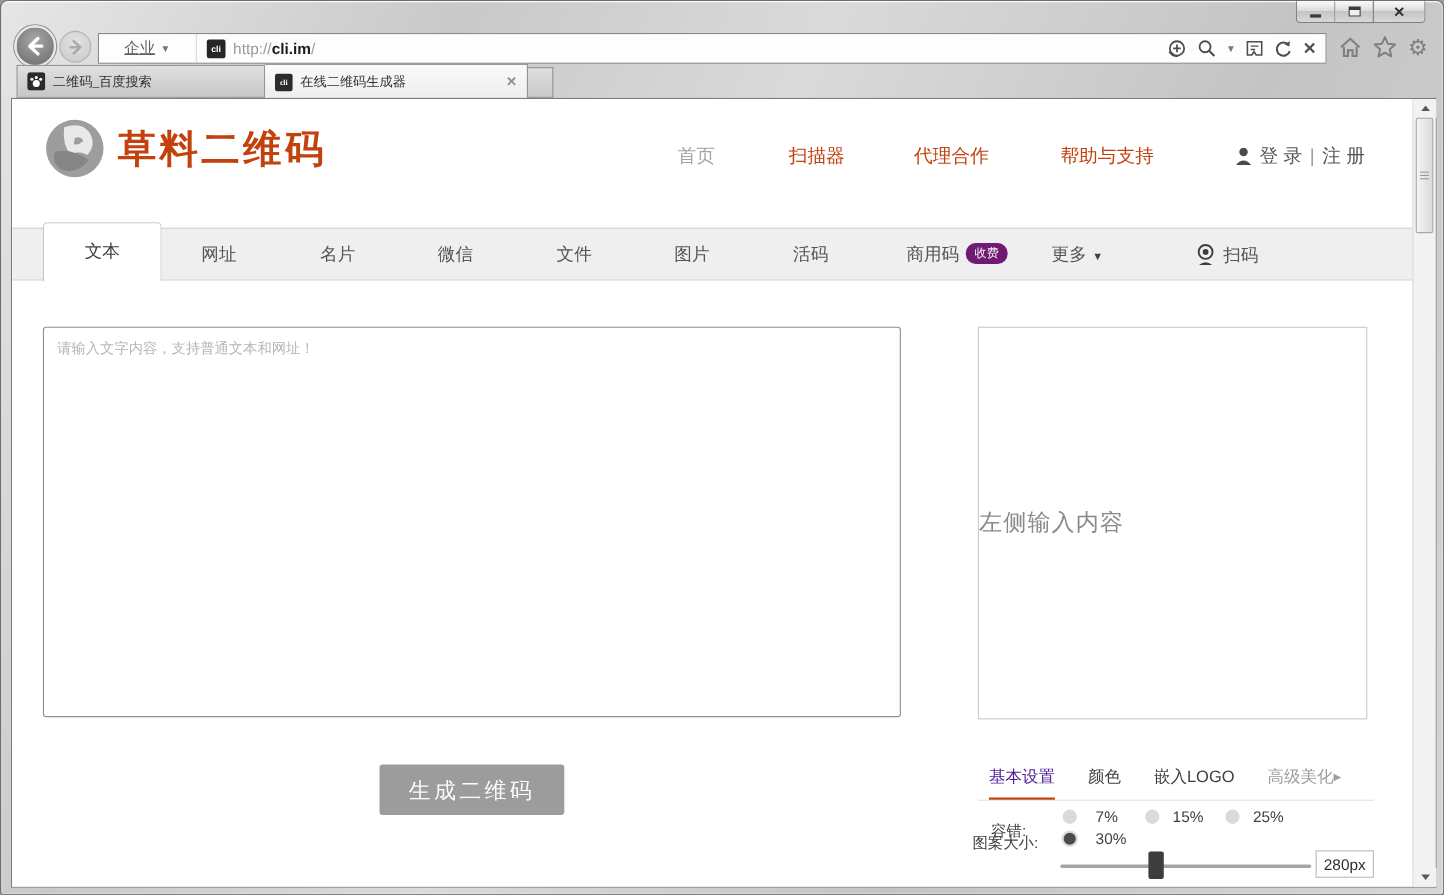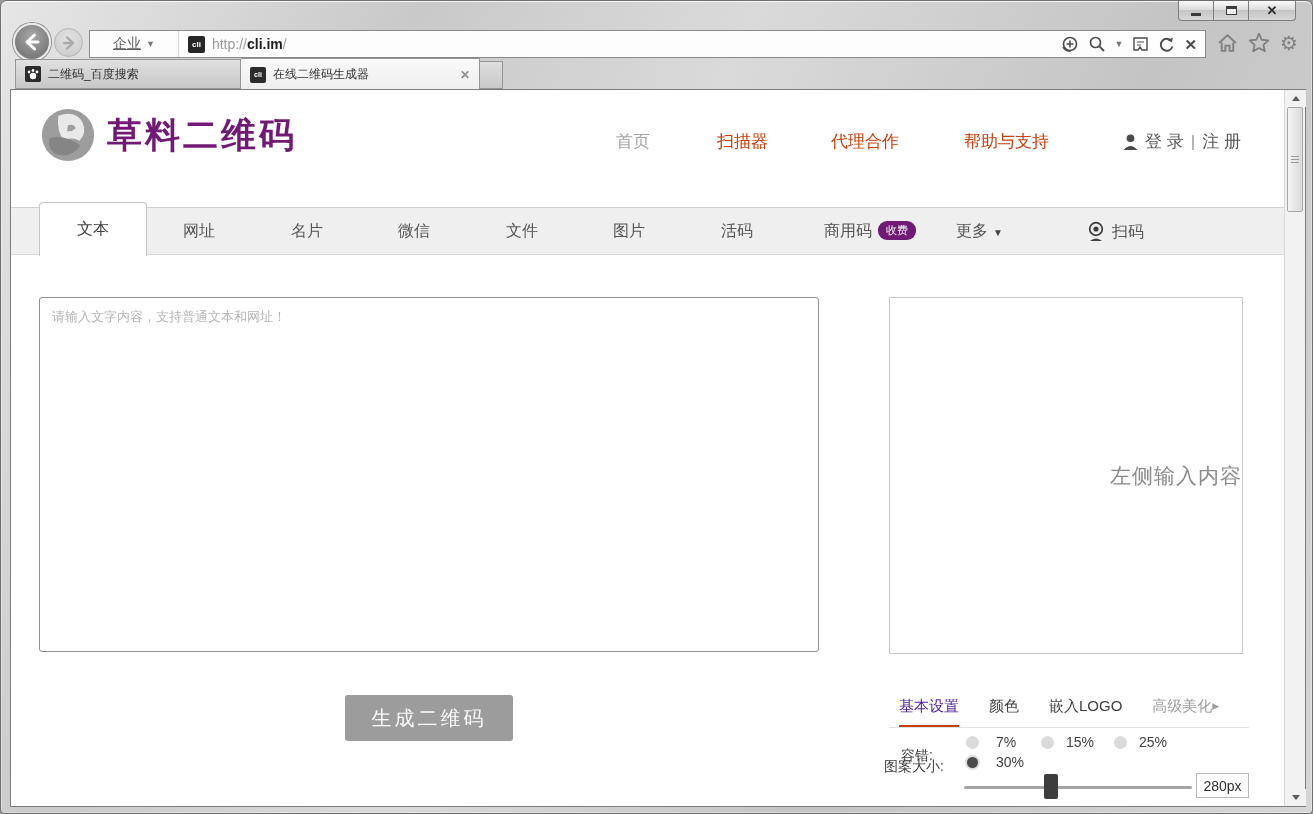--- a/index.html
+++ b/index.html
@@ -47,21 +47,21 @@
   .addr-icons { display:flex; align-items:center; gap:9px; padding-right:8px; }
   .addr-icons svg { display:block; }
   .stop-x { font-size:15px; color:#4c4c4c; font-weight:bold; line-height:1; }
 
   .chrome-right { position:absolute; right:14px; top:31px; display:flex; gap:10px; align-items:center; }
   .gear-glyph { font-family:"DejaVu Sans", sans-serif; font-size:20px; color:#7f7f7f; line-height:1; }
 
   
   .btabs { position:absolute; left:14px; top:58px; height:30px; display:flex; }
   .btab { display:flex; align-items:center; gap:7px; padding:0 9px; border:1px solid #959595;
-    font-size:12px; color:#2f2f2f; }
+    font-size:12px; color:#2f2f2f;font-family:Liberation Serif, serif; }
   .btab.inactive { width:226px; background:linear-gradient(#e0e0e0,#c7c7c7); }
   .btab.active { width:239px; background:linear-gradient(#fafafa,#eeeeee); border-bottom:none;
     border-left:none; height:31px; position:relative; top:-1px; padding-top:1px; }
   .btab .ticon { width:16px; height:16px; border-radius:2px; background:#2b2b2b; color:#fff;
     display:flex; align-items:center; justify-content:center; font-size:7px; font-weight:bold; flex:none; }
   .btab-title { flex:1; overflow:hidden; white-space:nowrap; }
   .tab-close { color:#8f8f8f; font-size:12px; font-weight:bold; }
   .tab-stub { width:23px; height:28px; margin-top:2px; background:linear-gradient(#dedede,#c9c9c9);
     border:1px solid #959595; border-left:none; }
 
@@ -78,21 +78,21 @@
     border-bottom:5px solid #5a5a5a; }
   .tri-down { width:0; height:0; border-left:4px solid transparent; border-right:4px solid transparent;
     border-top:5px solid #5a5a5a; }
   .sb-thumb { position:absolute; left:2px; top:17px; width:16px; height:105px;
     background:linear-gradient(90deg,#f4f4f4,#dadada); border:1px solid #a6a6a6; border-radius:2px;
     display:flex; align-items:center; justify-content:center; flex-direction:column; gap:2px; }
   .sb-grip { width:8px; height:1px; background:#9a9a9a; }
 
   
   .logo { position:absolute; left:28px; top:16px; display:flex; align-items:center; gap:10px; }
-  .logo-text { font-size:35px; font-weight:bold; color:#701a75; letter-spacing:3px; }
+  .logo-text { font-size:35px; font-weight:bold; color:#c2410c; letter-spacing:3px; }
 
   .main-nav-item { position:absolute; top:40px; font-size:17px; color:#c2410c; white-space:nowrap; cursor:pointer; }
   .main-nav-item.current { color:#a5a5a5; }
   .auth { position:absolute; left:1112px; top:40px; display:flex; align-items:center; gap:7px;
     font-size:17px; color:#555; white-space:nowrap; }
   .auth .div { color:#999; }
 
   
   .type-strip { position:absolute; left:0; top:117px; width:1273px; height:48px;
     background:#efeff0; border-top:1px solid #d2d2d2; border-bottom:1px solid #d8d8d8; }
@@ -106,21 +106,21 @@
   .scan-group { display:flex; align-items:center; gap:6px; }
 
   
   .editor { position:absolute; left:28px; top:207px; width:780px; height:355px;
     border:1px solid #8f8f8f; border-radius:3px; padding:10px 12px; font-size:13px;
     font-family:"Liberation Sans", sans-serif; color:#333; resize:none; outline:none; background:#fff; }
   .editor::placeholder { color:#b5b5b5; opacity:1; }
 
   .qr-panel { position:absolute; left:878px; top:207px; width:354px; height:357px;
     border:1px solid #c9c9c9; background:#fff; display:flex; flex-direction:column;
-    align-items:flex-end; justify-content:center; }
+    align-items:flex-start; justify-content:center; }
   .qr-hint { font-size:21px; color:#8a8a8a; line-height:36px; letter-spacing:1px; text-align:center; }
 
   .gen-btn { position:absolute; left:334px; top:605px; width:168px; height:46px;
     background:#9c9c9c; border:none; border-radius:3px; color:#fbfbfb; font-size:20px;
     letter-spacing:3px; font-family:"Liberation Sans", sans-serif; cursor:pointer; }
 
   
   .settings-tabs { position:absolute; left:878px; top:607px; width:360px; height:31px;
     border-bottom:1px solid #e2e2e2; display:flex; gap:30px; padding-left:10px; font-size:15px; }
   .settings-tab { color:#3f3f3f; padding-bottom:9px; white-space:nowrap; cursor:pointer; }

